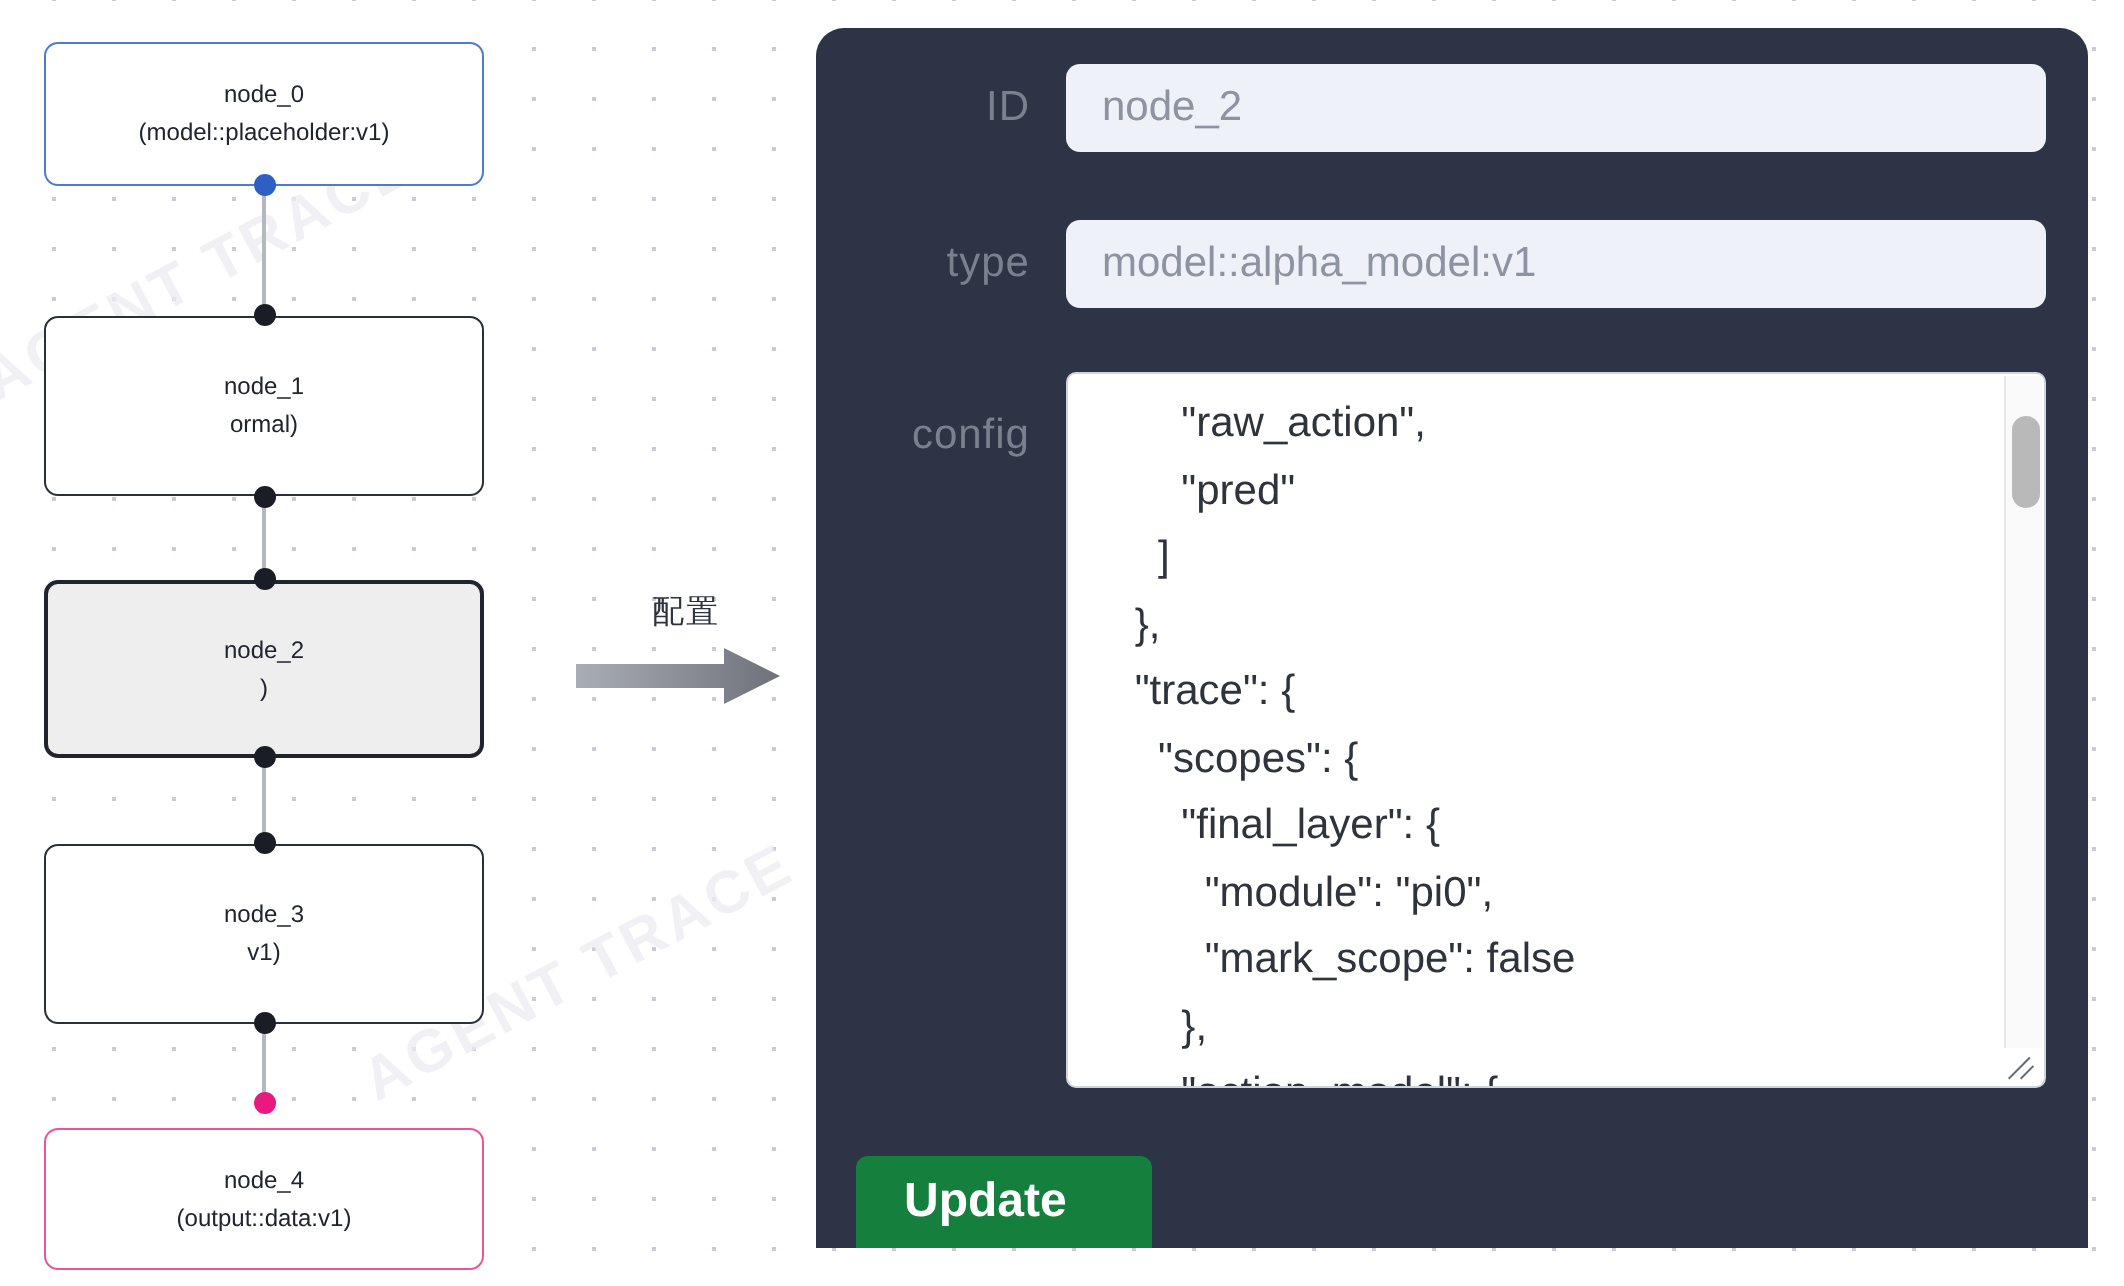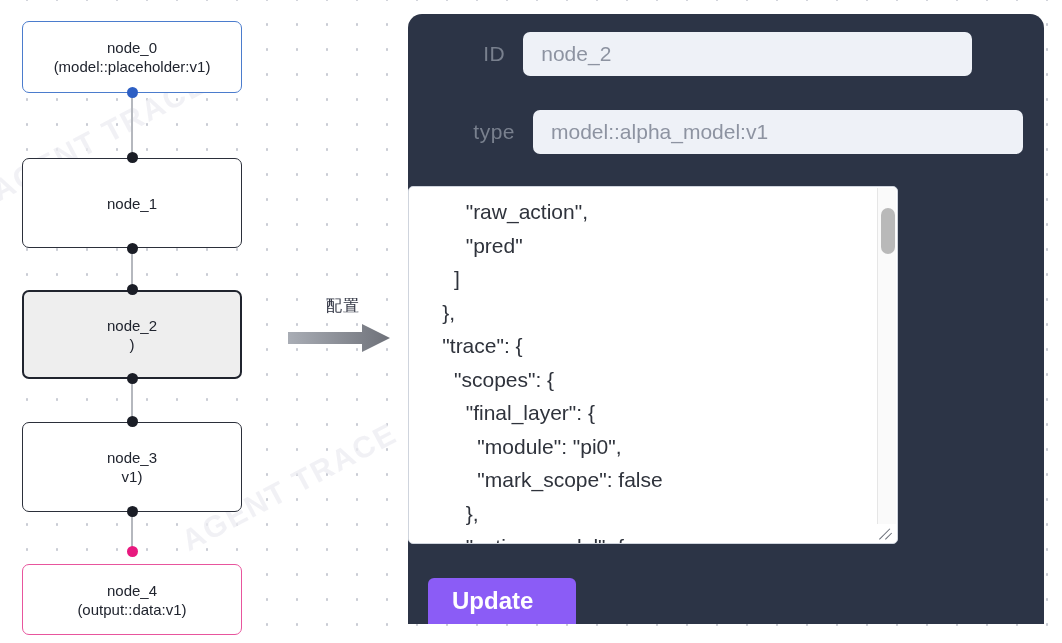--- a/index.html
+++ b/index.html
@@ -55,21 +55,21 @@
     left: 22px;
     width: 220px;
     background: #ffffff;
     border: 1.6px solid #2b2f3a;
     border-radius: 7px;
     display: flex;
     flex-direction: column;
     align-items: center;
     justify-content: center;
     text-align: center;
-    font-size: 15px;
+    font-size: 12px;
     line-height: 19px;
     color: #20242e;
     padding: 4px 10px;
   }
   .node .nline { display: block; width: 100%; }
 
   .node.input-node  { border-color: #4b7ccd; border-width: 1.4px; }
   .node.selected    { background: #eeeeee; border-color: #20242e; border-width: 2.2px; }
   .node.output-node { border-color: #e8559d; border-width: 1.8px; margin-top: 12px; }
 
@@ -145,21 +145,21 @@
     background: #eef1f7;
     border: none;
     border-radius: 7px;
     color: #8d93a1;
     font-family: "Liberation Sans", sans-serif;
     font-size: 21px;
     padding: 0 18px;
     outline: none;
   }
 
-  #row-id { left: 0; top: 18px; width: 564px; }
+  #row-id { left: 0; top: 18px; width: 636px; }
   #row-id .form-label { width: 125px; }
   #row-id .field { width: 490px; height: 44px; }
 
   #row-type { left: 0; top: 96px; width: 628px; }
   #row-type .form-label { width: 125px; }
   #row-type .field { width: 490px; height: 44px; }
 
   #row-config { left: 0; top: 172px; width: 636px; align-items: flex-start; }
   #row-config .form-label { width: 125px; padding-top: 20px; }
 
@@ -214,21 +214,21 @@
   }
   .rz1 { width: 15px; left: 3px; top: 16px; transform: rotate(-45deg); }
   .rz2 { width: 9px;  left: 9px; top: 16px; transform: rotate(-45deg); }
 
   #update-button {
     position: absolute;
     left: 20px;
     top: 564px;
     width: 148px;
     height: 46px;
-    background: #8b5cf6;
+    background: #15803d;
     border: none;
     border-radius: 6px 6px 0 0;
     color: #ffffff;
     font-family: "Liberation Sans", sans-serif;
     font-size: 24px;
     font-weight: bold;
     text-align: left;
     padding-left: 24px;
     cursor: pointer;
   }
@@ -252,20 +252,21 @@
     <div class="edge" style="top:512px; height:40px;"></div>
 
     <div class="node input-node" id="node-0">
       <span class="nline">node_0</span>
       <span class="nline">(model::placeholder:v1)</span>
     </div>
     <div class="handle blue" style="top:87px;"></div>
 
     <div class="node" id="node-1">
       <span class="nline">node_1</span>
+      <span class="nline">ormal)</span>
     </div>
     <div class="handle" style="top:152px;"></div>
     <div class="handle" style="top:243px;"></div>
 
     <div class="node selected" id="node-2">
       <span class="nline">node_2</span>
       <span class="nline">)</span>
     </div>
     <div class="handle" style="top:284px;"></div>
     <div class="handle" style="top:373px;"></div>
@@ -305,20 +306,21 @@
       <div class="form-label">ID</div>
       <input class="field" type="text" id="id-input" value="node_2" style="">
     </div>
 
     <div class="form-row" id="row-type">
       <div class="form-label">type</div>
       <input class="field" type="text" id="type-input" value="model::alpha_model:v1" style="">
     </div>
 
     <div class="form-row" id="row-config">
+      <div class="form-label">config</div>
       <div id="config-textarea-wrap">
         <textarea id="config-textarea" style="">        "raw_action",
         "pred"
       ]
     },
     "trace": {
       "scopes": {
         "final_layer": {
           "module": "pi0",
           "mark_scope": false

